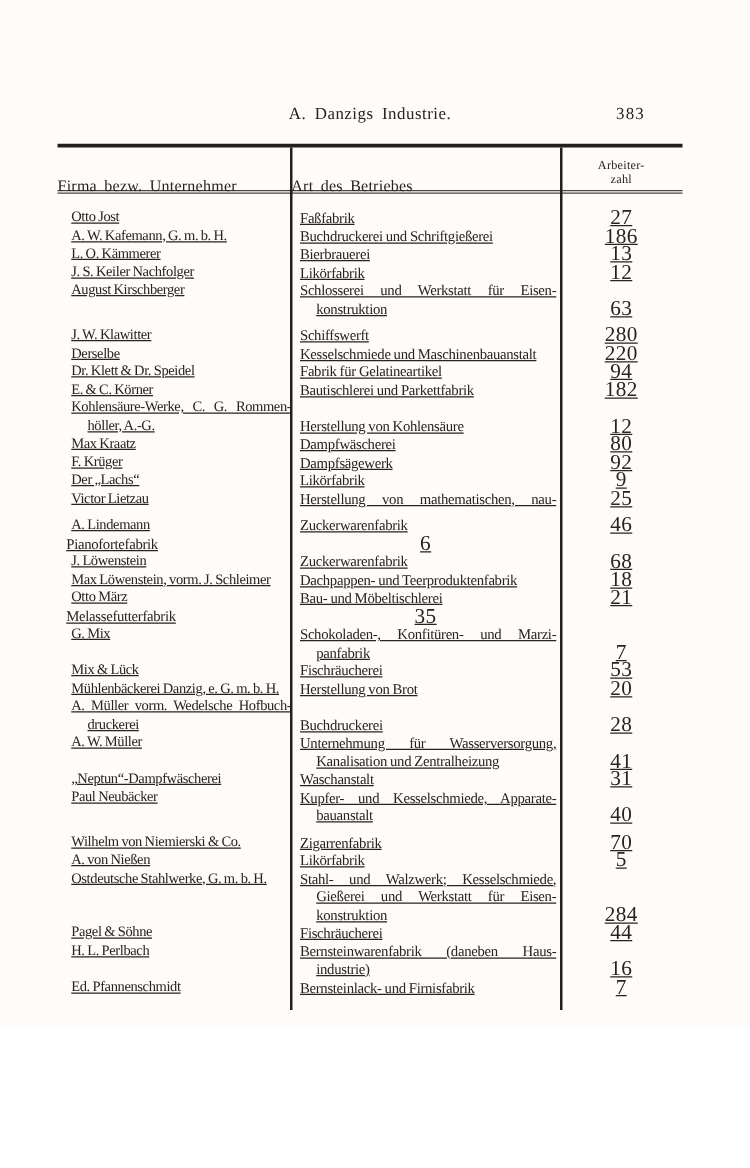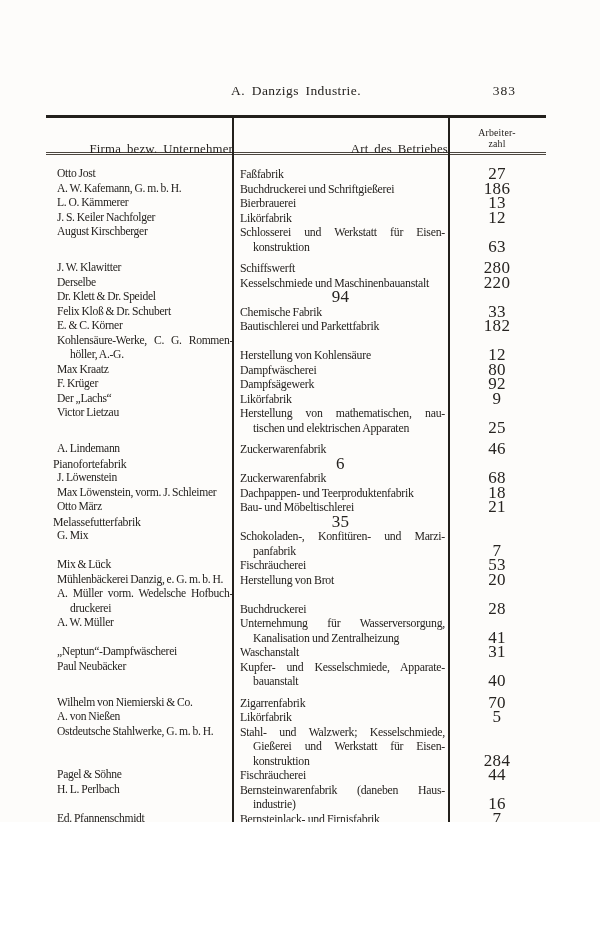--- a/index.html
+++ b/index.html
@@ -43,26 +43,27 @@
   }
   .vline.v1 { left: 186px; }
   .vline.v2 { left: 402px; }
   .thead {
     height: 37px;
     border-bottom: 3px double #4c463f;
     display: grid;
     grid-template-columns: 187px 215px 98px;
     align-items: center;
   }
-  .hcell { text-align: right; font-size: 12.8px; letter-spacing: 0.2px; word-spacing: 2.5px; margin-top: 24px; }
+  .hcell { text-align: left; font-size: 12.8px; letter-spacing: 0.2px; word-spacing: 2.5px; margin-top: 24px; }
   .hcell-small { text-align: center; font-size: 9.8px; line-height: 11px; letter-spacing: 0.2px; }
   .tbody { padding: 12px 0 11px; }
   .row {
     display: grid;
     grid-template-columns: 187px 215px 98px;
+    text-decoration: underline;
   }
   .row.gap { margin-top: 7px; }
   .c1 {
     align-self: start;
     padding-left: 11px;
     font-size: 11.6px; line-height: 14.5px;
     letter-spacing: -0.3px; word-spacing: -0.5px;
   }
   .c2 {
     align-self: end;
@@ -169,30 +170,24 @@
           </div>
           <div class="c2">
             <div class="ln">Kesselschmiede und Maschinenbauanstalt</div>
           </div>
           <div class="c3">220</div>
         </div>
         <div class="row">
           <div class="c1">
             <div class="ln">Dr. Klett &amp; Dr. Speidel</div>
           </div>
+          <div class="c2">
+            <div class="ln">Fabrik für Gelatineartikel</div>
+          </div>
           <div class="c3">94</div>
-        </div>
-        <div class="row">
-          <div class="c1">
-            <div class="ln">Felix Kloß &amp; Dr. Schubert</div>
-          </div>
-          <div class="c2">
-            <div class="ln">Chemische Fabrik</div>
-          </div>
-          <div class="c3">33</div>
         </div>
         <div class="row">
           <div class="c1">
             <div class="ln">E. &amp; C. Körner</div>
           </div>
           <div class="c2">
             <div class="ln">Bautischlerei und Parkettfabrik</div>
           </div>
           <div class="c3">182</div>
         </div>
@@ -232,21 +227,20 @@
             <div class="ln">Likörfabrik</div>
           </div>
           <div class="c3">9</div>
         </div>
         <div class="row">
           <div class="c1">
             <div class="ln">Victor Lietzau</div>
           </div>
           <div class="c2">
             <div class="ln fill">Herstellung von mathematischen, nau-</div>
-            <div class="ln ind">tischen und elektrischen Apparaten</div>
           </div>
           <div class="c3">25</div>
         </div>
         <div class="row gap">
           <div class="c1">
             <div class="ln">A. Lindemann</div>
           </div>
           <div class="c2">
             <div class="ln">Zuckerwarenfabrik</div>
           </div>

